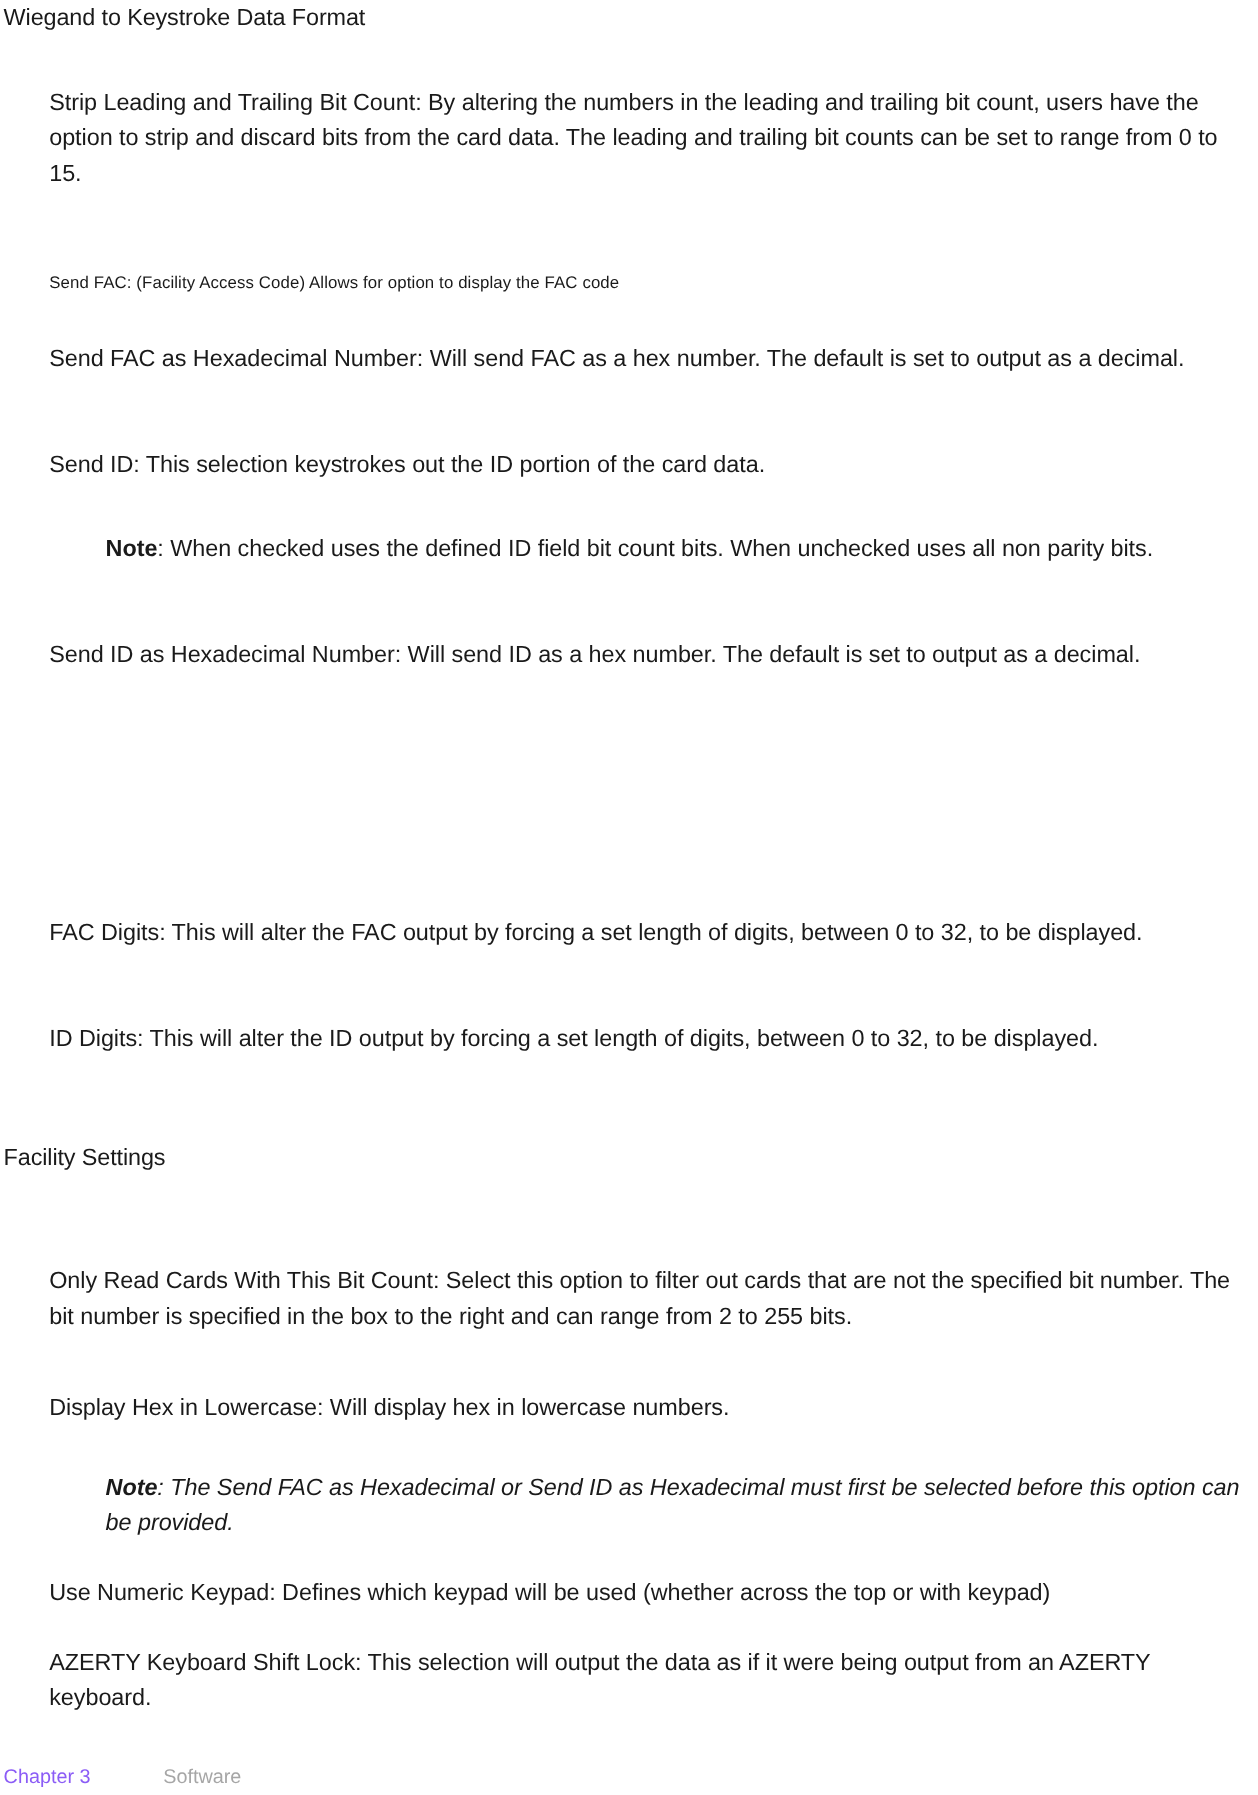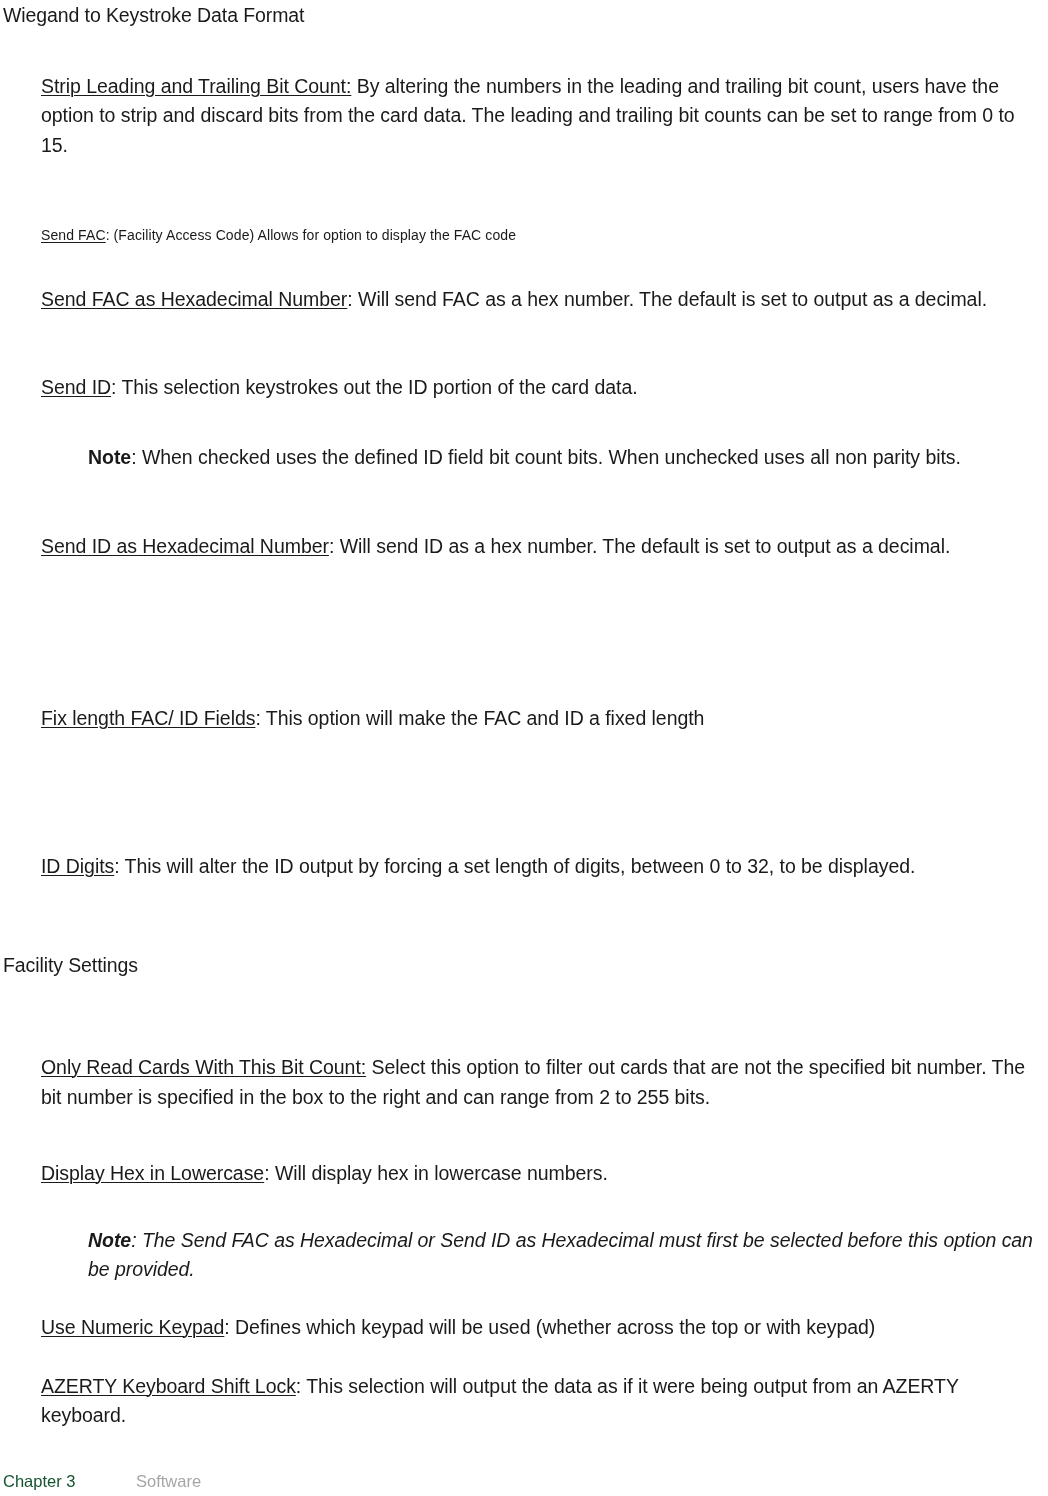--- a/index.html
+++ b/index.html
@@ -68,38 +68,38 @@
   .note {
     position: absolute;
     left: 88px;
     width: 957px;
     font-size: 19.5px;
     line-height: 29.5px;
     letter-spacing: -0.05px;
     color: #1a1a1a;
   }
 
-  .u   { text-decoration: underline; text-underline-offset: 2px; text-decoration-thickness: 1px; }
+  .u   { text-underline-offset: 2px; text-decoration-thickness: 1px; }
   .b   { font-weight: 700; }
 
   
   .footer {
     position: absolute;
     left: 0;
     top: 1470px;
     width: 1048px;
     height: 26px;
   }
   .footer-chapter {
     position: absolute;
     left: 3px;
     top: 0;
     font-size: 16.5px;
     line-height: 22px;
-    color: #14532d;
+    color: #8b5cf6;
     white-space: nowrap;
   }
   .footer-section {
     position: absolute;
     left: 136px;
     top: 0;
     font-size: 16.5px;
     line-height: 22px;
     color: #a6a6a6;
     white-space: nowrap;
@@ -118,22 +118,22 @@
 
   <p class="para" style="top:265px;"><span class="u">Send FAC as Hexadecimal Number</span><span>: Will send FAC as a hex number. The default is set to output as a decimal.</span></p>
 
   <p class="para" style="top:353px;"><span class="u">Send ID</span><span>: This selection keystrokes out the ID portion of the card data.</span></p>
 
   <p class="note" style="top:423px;"><span class="b">Note</span><span>:  When checked uses the defined ID field bit count bits. When unchecked uses all non parity bits.</span></p>
 
   <p class="para" style="top:512px;"><span class="u">Send ID as Hexadecimal Number</span><span>: Will send ID as a hex number. The default is set to output as a decimal.</span></p>
 
 
-  <p class="para" style="top:684px;"><span class="u">Fix length FAC/ ID Fields</span><span>: This option will make the FAC and ID a fixed length</span></p>
 
+  <p class="para" style="top:743px;"><span class="u">FAC Digits</span><span>: This will alter the FAC output by forcing a set length of digits, between 0 to 32, to be displayed.</span></p>
 
   <p class="para" style="top:832px;"><span class="u">ID Digits</span><span>: This will alter the ID output by forcing a set length of digits, between 0 to 32, to be displayed.</span></p>
 
   <div class="section-heading" style="top:952px;">Facility Settings</div>
 
   <p class="para" style="top:1021px;margin-top:32px;"><span class="u">Only Read Cards With This Bit Count:</span><span> Select this option to filter out cards that are not the specified bit number. The bit number is specified in the box to the right and can range from 2 to 255 bits.</span></p>
 
   <p class="para" style="top:1139px;"><span class="u">Display Hex in Lowercase</span><span>: Will display hex in lowercase numbers.</span></p>
 
   <p class="note" style="top:1206px;font-style:italic;"><span class="b">Note</span><span>: The Send FAC as Hexadecimal or Send ID as Hexadecimal must first be selected before this option can be provided.</span></p>

